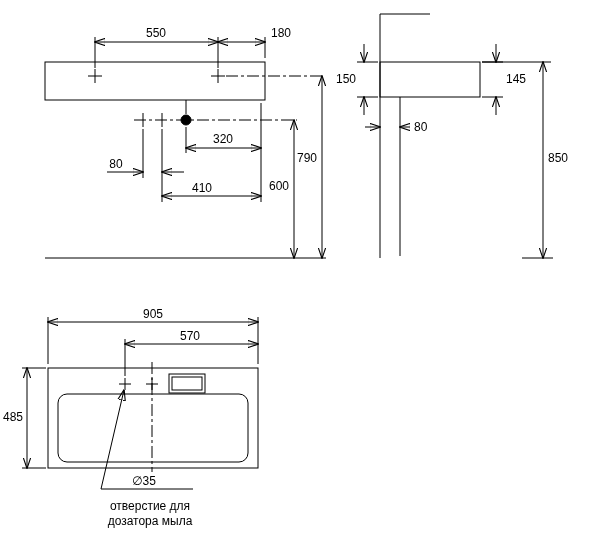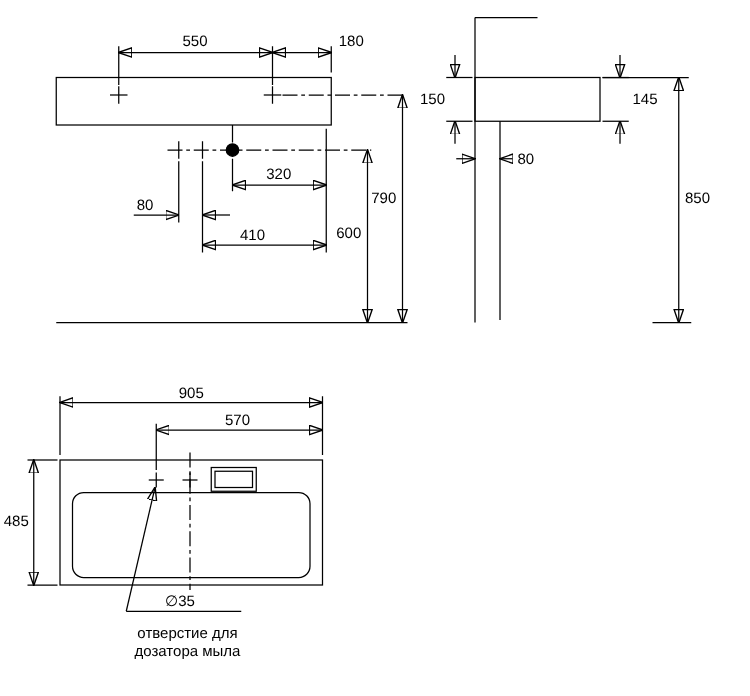--- a/index.html
+++ b/index.html
@@ -1,16 +1,16 @@
 <!DOCTYPE html>
 <html><head>
 <meta charset="utf-8">
 <style>
   html,body{margin:0;padding:0;background:#ffffff;}
-  .stage{position:relative;width:600px;height:557px;background:#ffffff;overflow:hidden;}
+  .stage{position:relative;width:600px;height:557px;background:#ffffff;overflow:hidden;border-radius:22px;}
   svg{display:block;}
   svg line, svg rect, svg path, svg circle{stroke:#000;fill:none;stroke-width:1;}
   svg circle.filled{fill:#000;}
   svg .dd{stroke-dasharray:12 3 3 3;}
   svg text{fill:#000;stroke:none;font-family:"Liberation Sans","DejaVu Sans",sans-serif;font-size:12px;}
 </style>
 </head>
 <body>
 
 <div class="stage">

